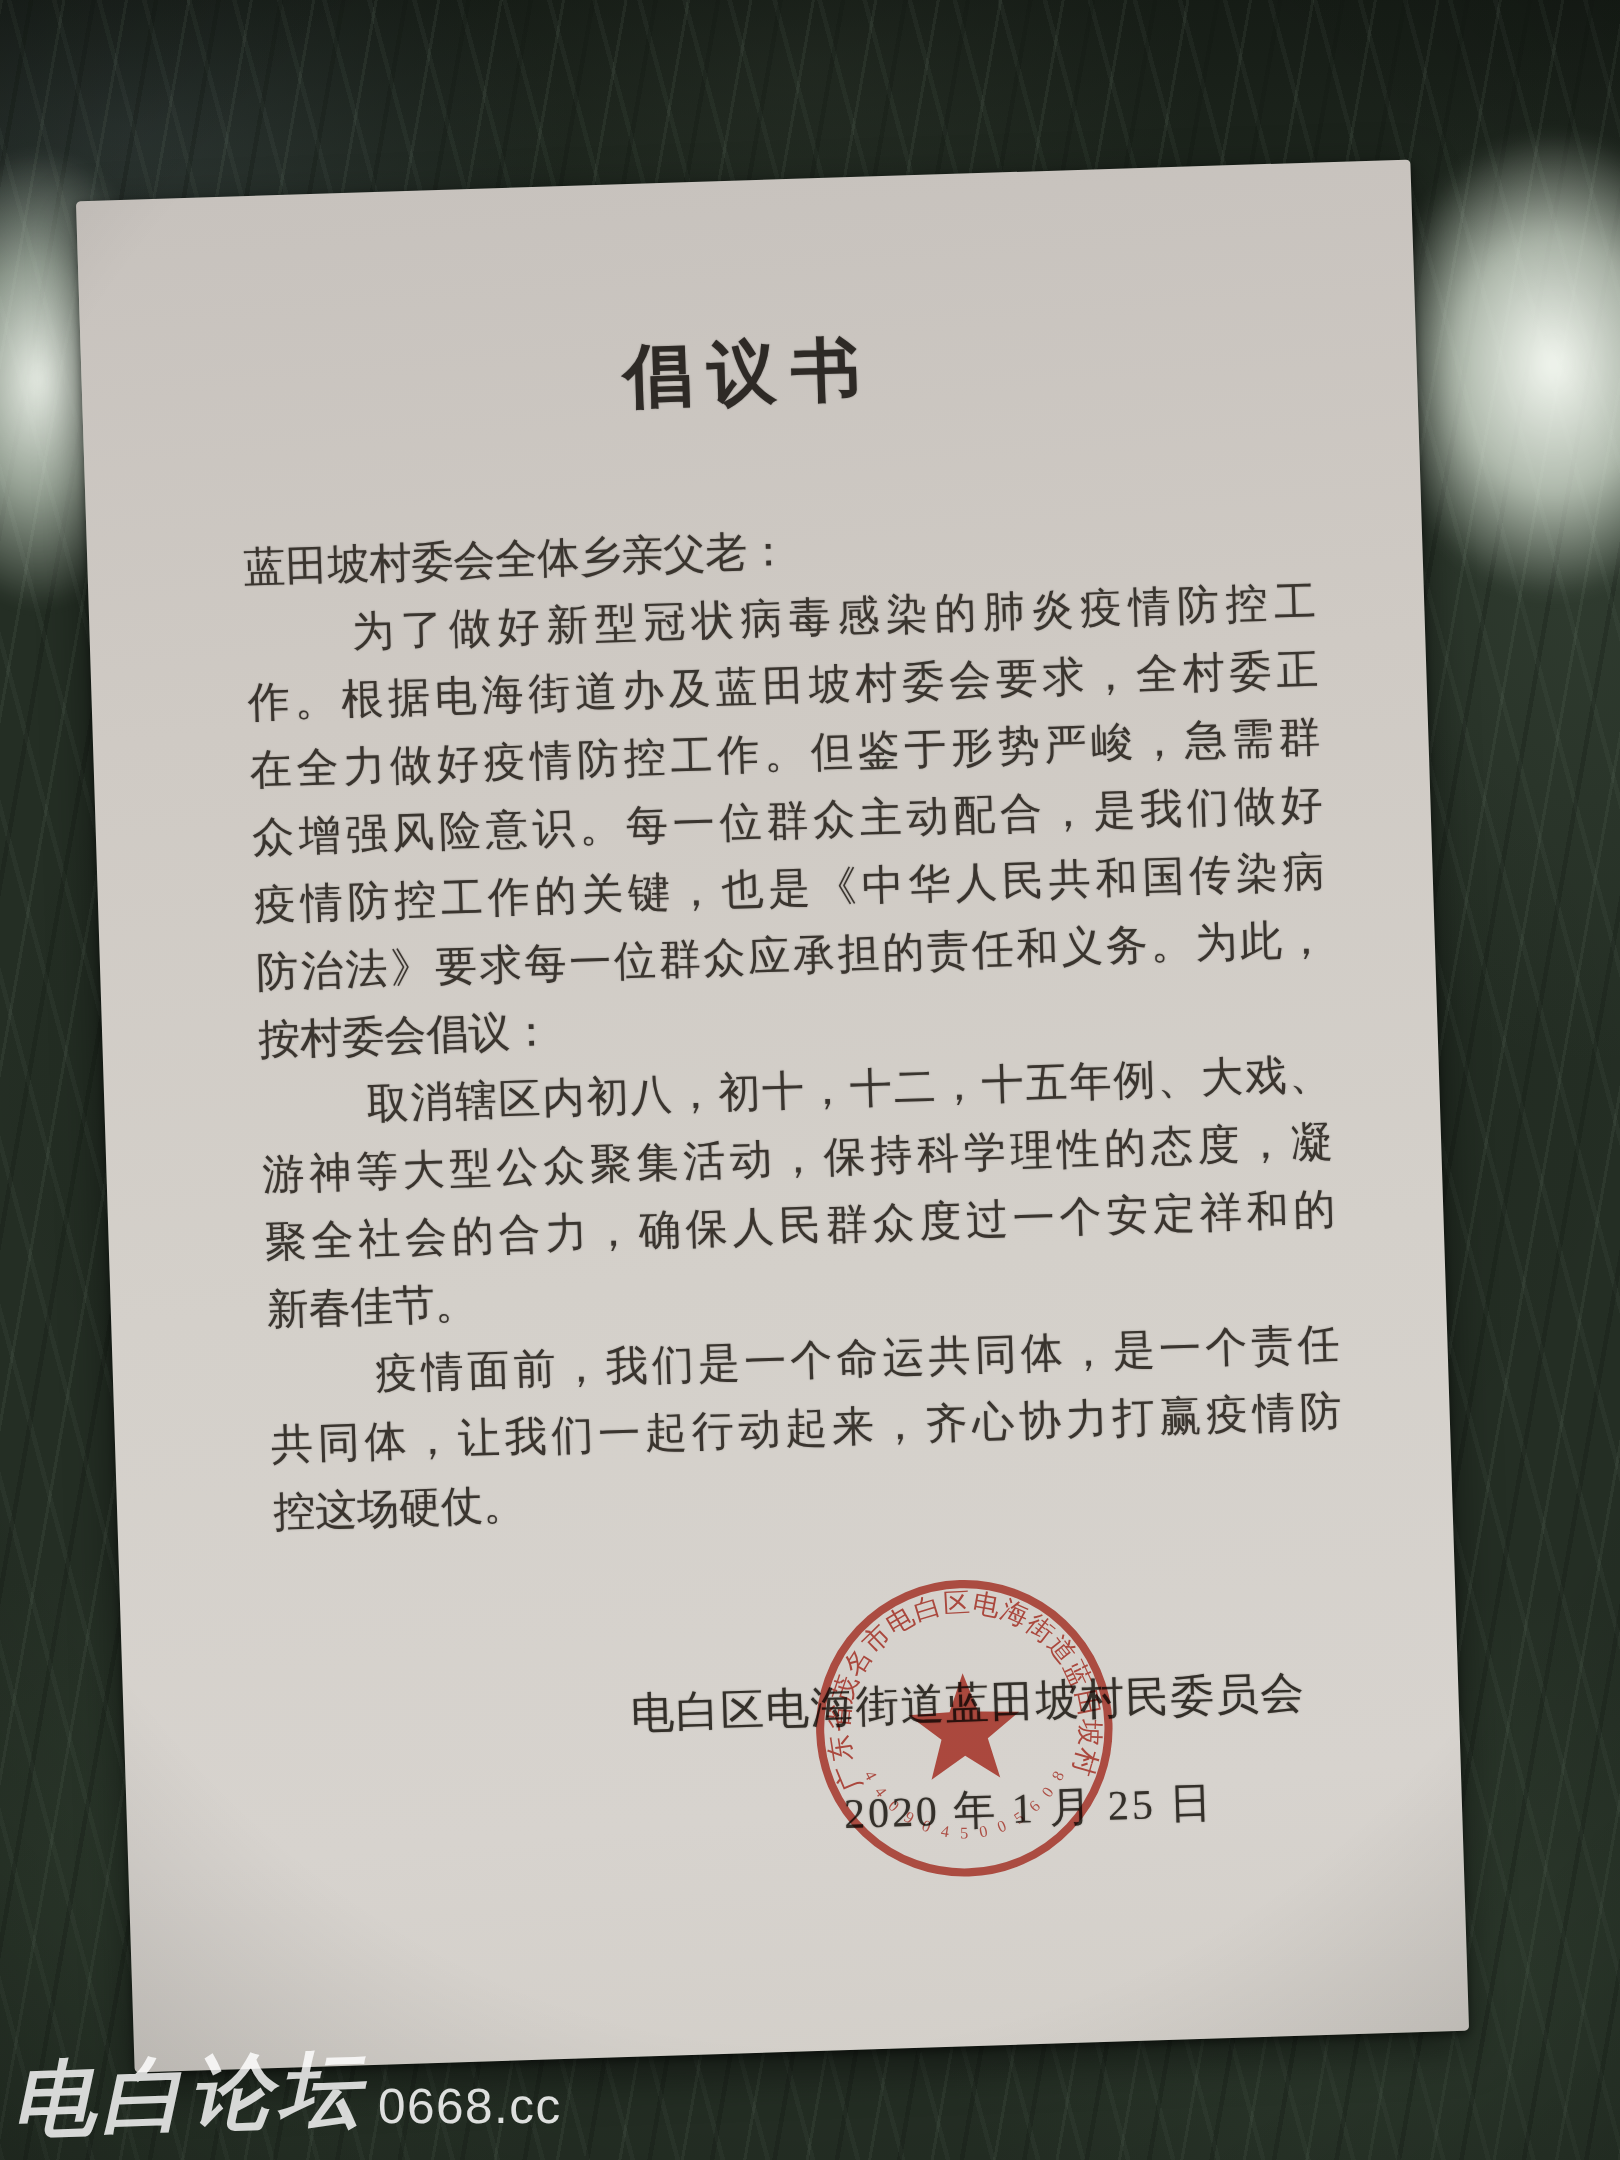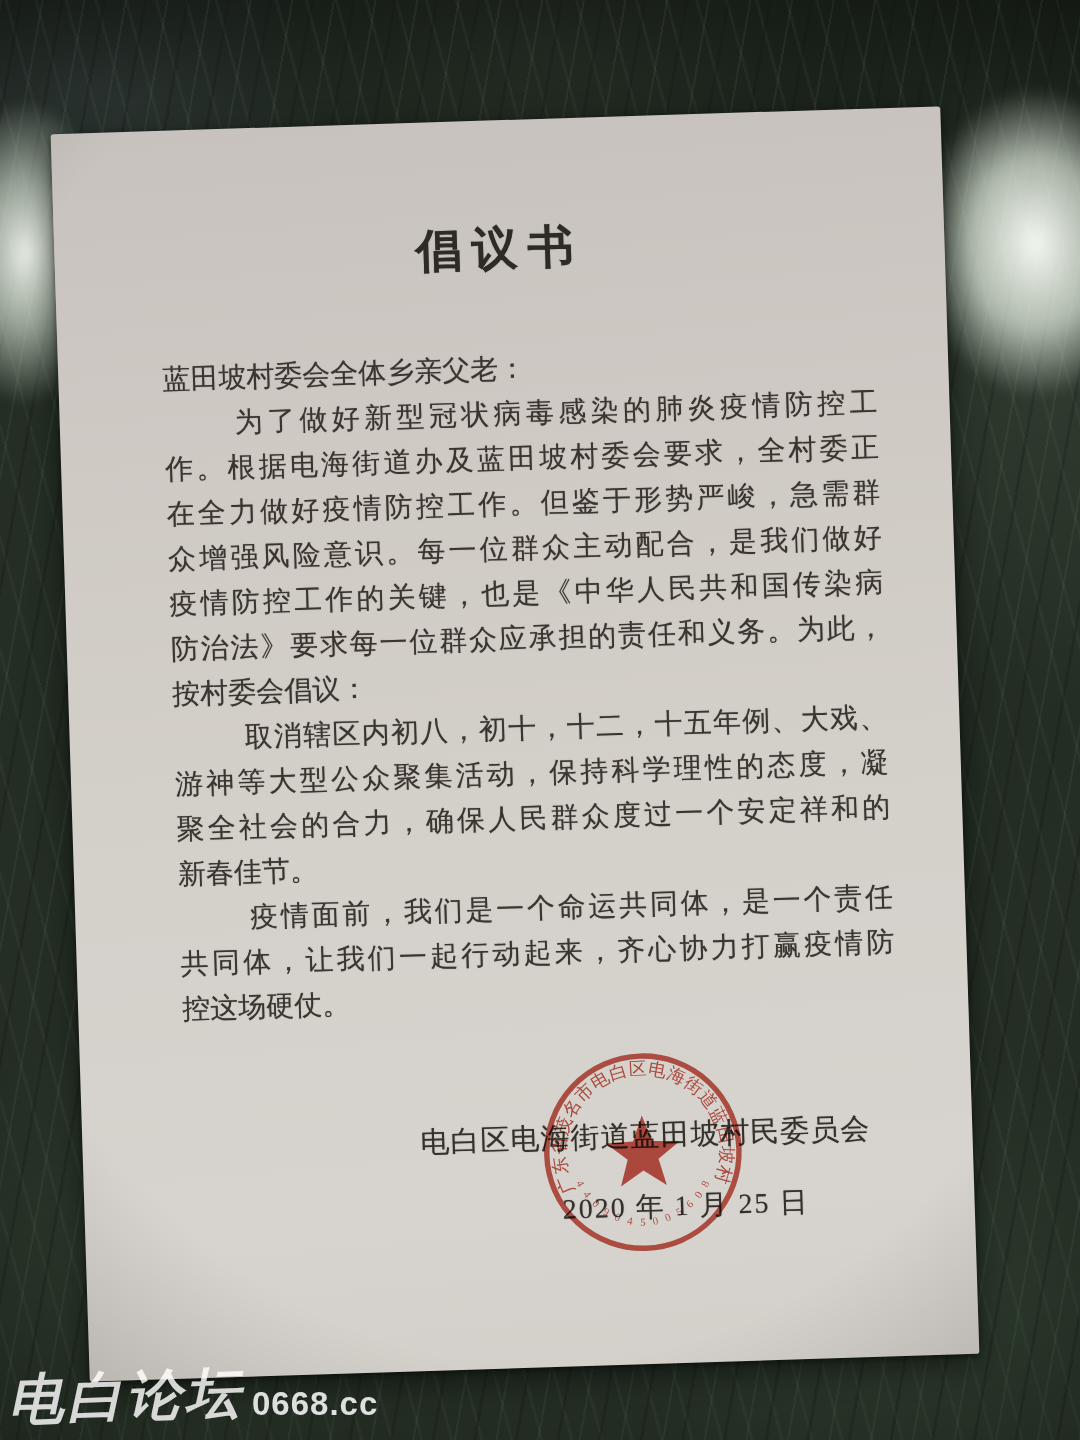--- a/index.html
+++ b/index.html
@@ -72,21 +72,21 @@
     display:flex; align-items:baseline; gap:8px;
     pointer-events:none;
   }
   .wm-name {
     font-size:55px; font-weight:700; font-style:italic;
     letter-spacing:4px; color:rgba(255,255,255,.82);
     transform:rotate(-2deg);
   }
   .wm-url {
     font-family:"Liberation Sans", sans-serif;
-    font-size:33px; font-weight:700; letter-spacing:1px;
+    font-size:33px; font-weight:400; letter-spacing:1px;
     color:rgba(255,255,255,.85);
   }
   .vignette {
     position:absolute; inset:0; pointer-events:none;
     background:radial-gradient(ellipse 90% 80% at 50% 45%, transparent 62%, rgba(0,0,0,.28) 100%);
   }
 </style>
 </head>
 <body>
 

